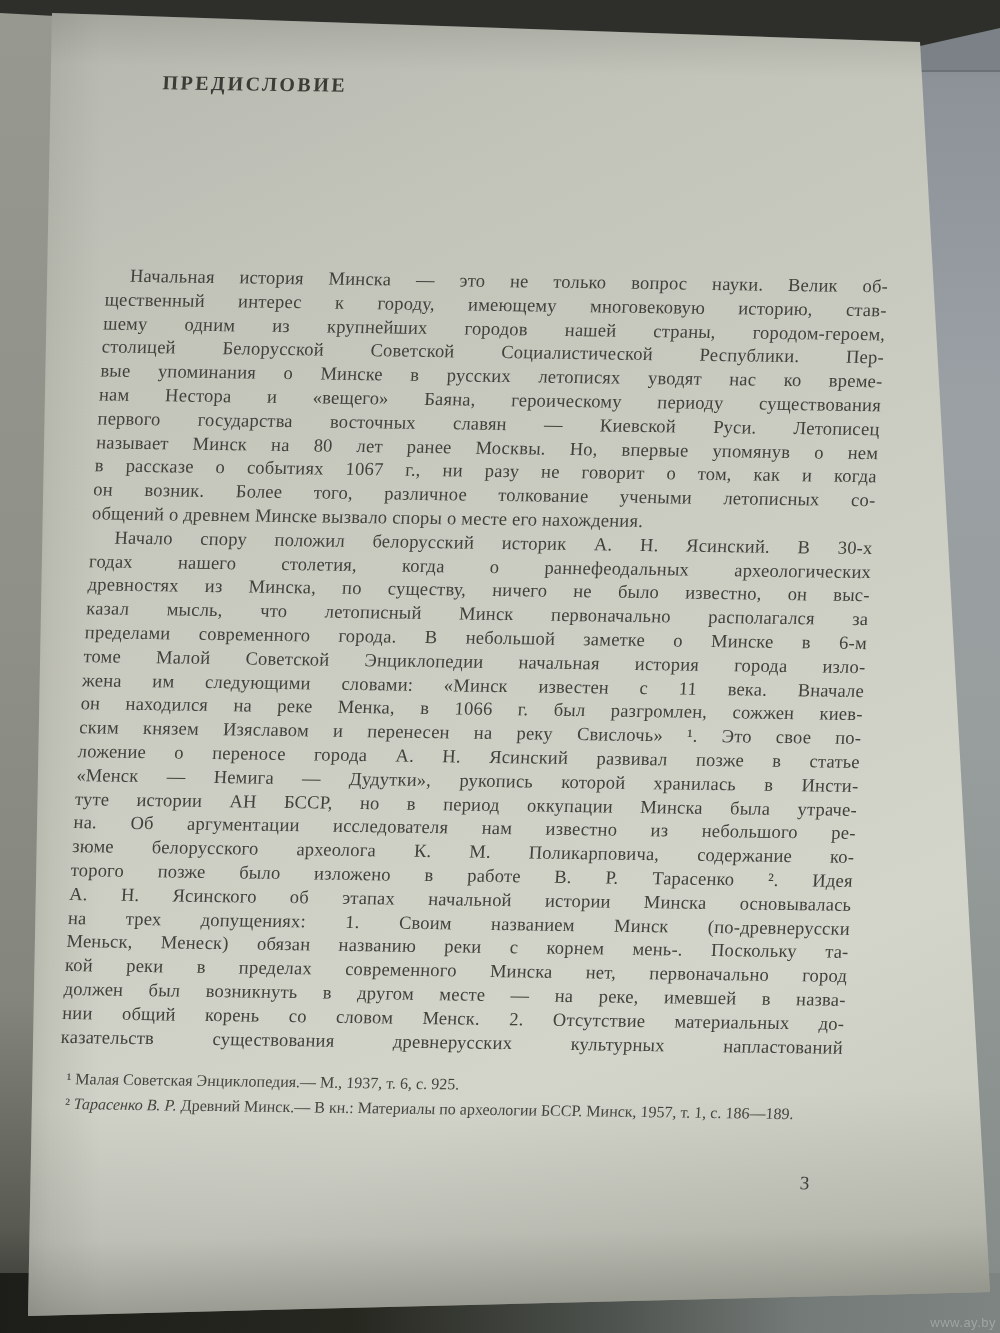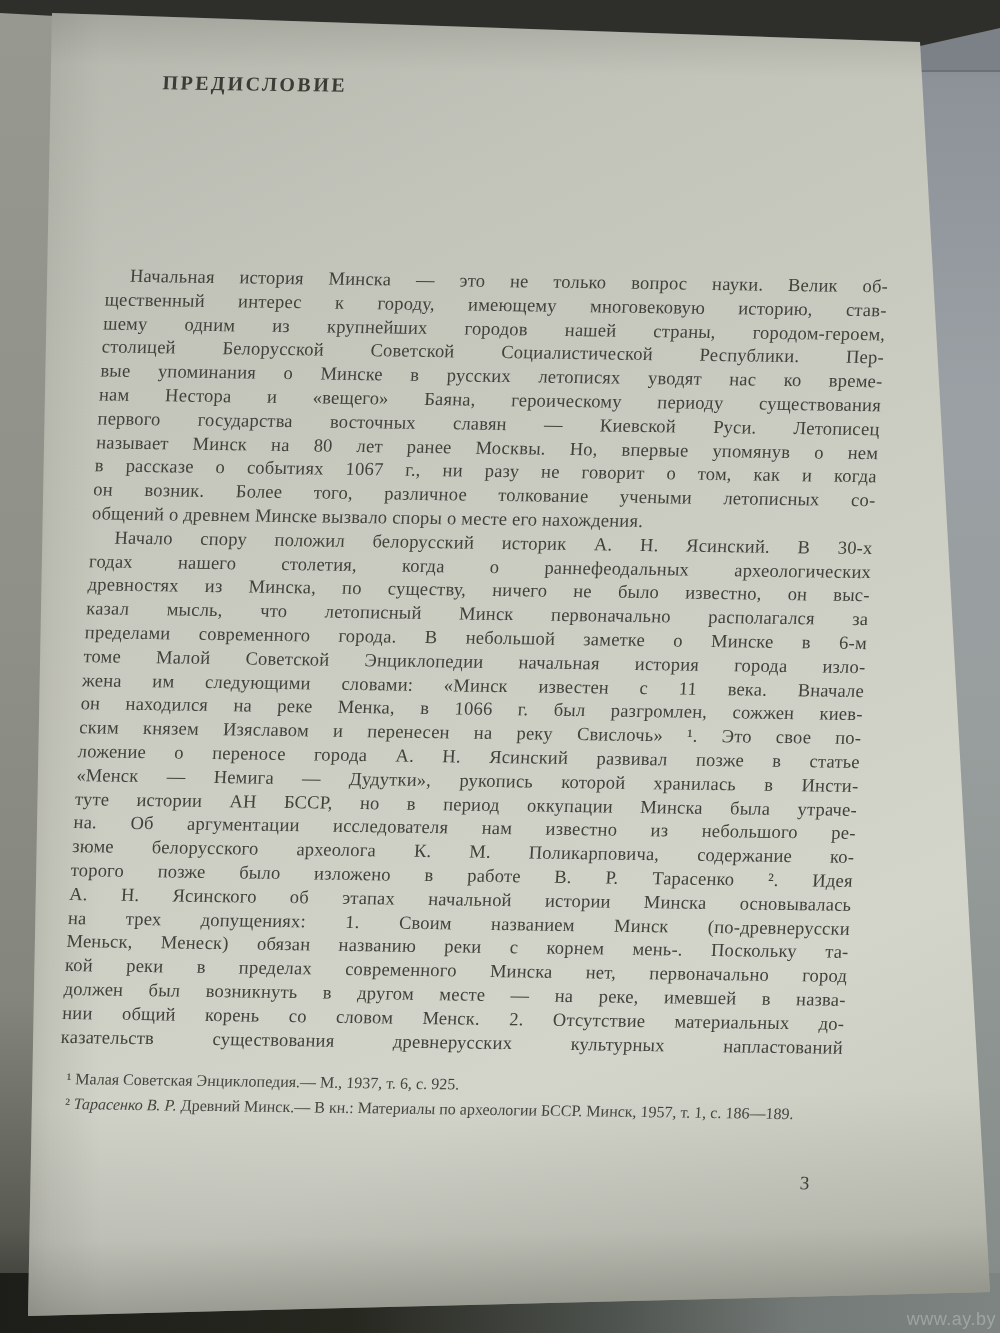--- a/index.html
+++ b/index.html
@@ -80,21 +80,21 @@
   }
   .footnote{margin:0;text-indent:13px;text-align:justify;}
   .footnote .it{font-style:italic;}
   .page-number{
     position:absolute;left:852px;top:1168px;
     font-size:19px;color:#3e3e38;
   }
   .watermark{
     position:absolute;right:4px;bottom:3px;
     font-family:"Liberation Sans","DejaVu Sans",sans-serif;
-    font-size:18px;color:rgba(215,220,214,.38);letter-spacing:.5px;
+    font-size:13px;color:rgba(215,220,214,.38);letter-spacing:.5px;
   }
 </style>
 </head>
 <body>
 
 <div class="bg-right"></div>
 <div class="bg-right-upper"></div>
 <div class="bg-seam"></div>
 <div class="bg-left"></div>
 <div class="bg-top"></div>

